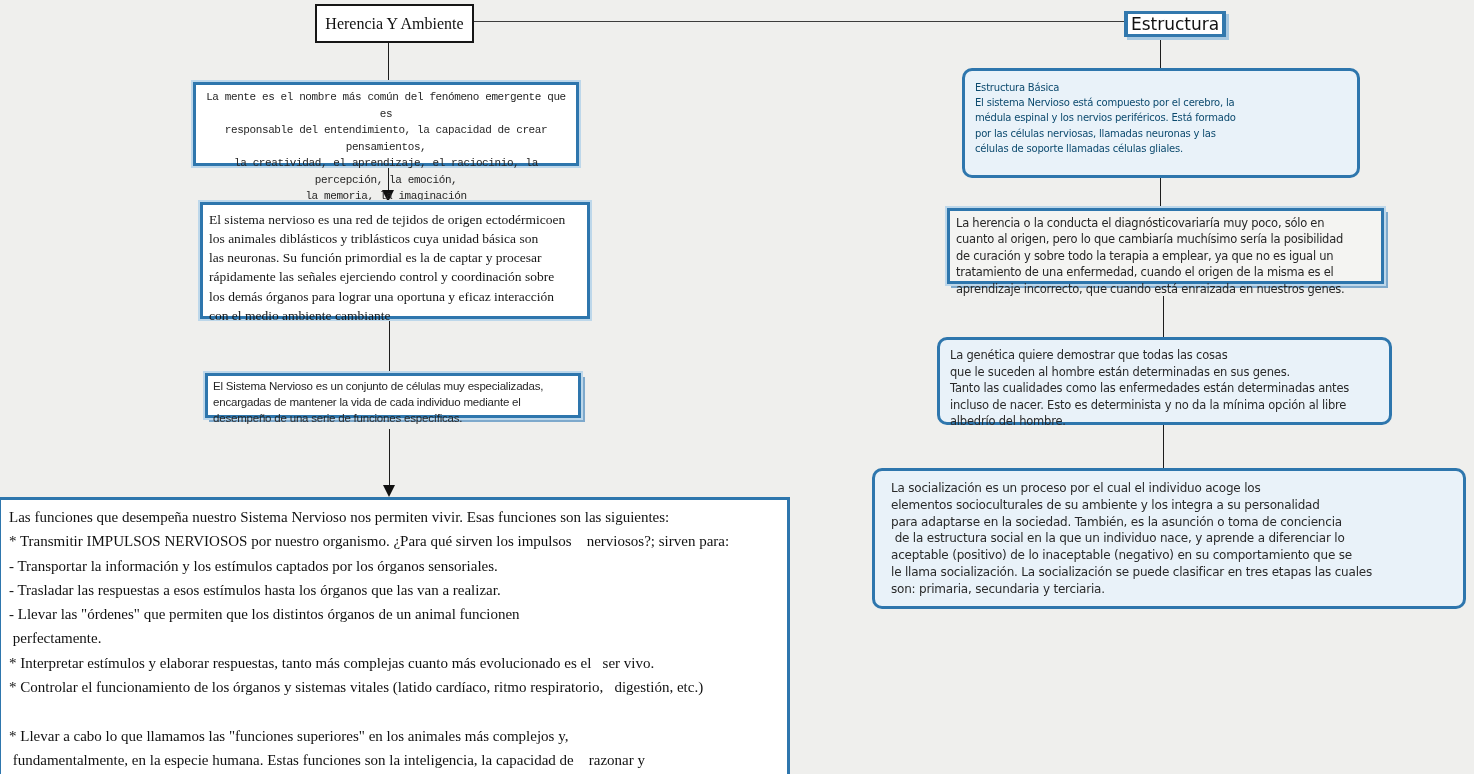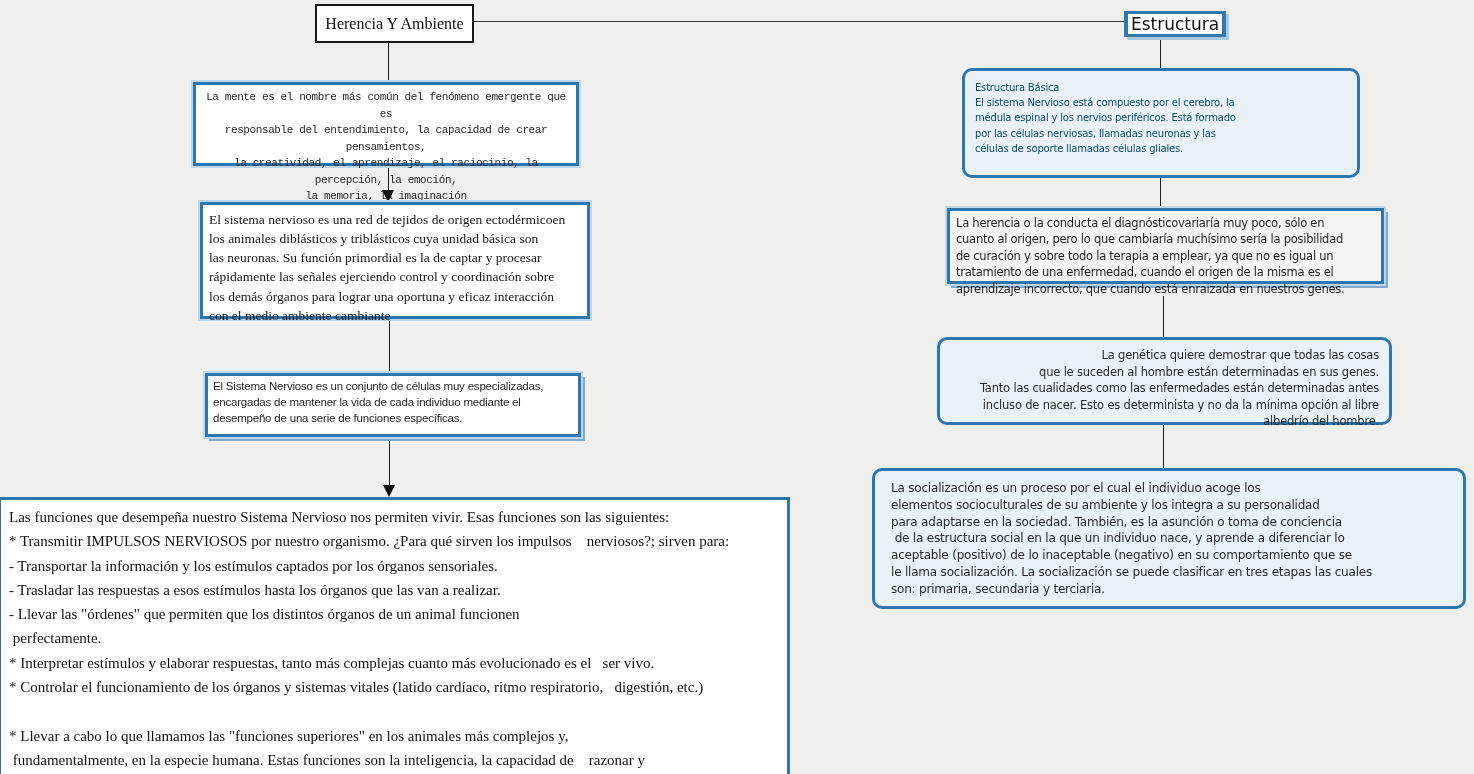--- a/index.html
+++ b/index.html
@@ -84,21 +84,21 @@
 
   <div class="node rect-box" style="left:200px;top:202px;width:390px;height:117px;">
     <div class="txt t-red">El sistema nervioso es una red de tejidos de origen ectodérmicoen
 los animales diblásticos y triblásticos cuya unidad básica son
 las neuronas. Su función primordial es la de captar y procesar
 rápidamente las señales ejerciendo control y coordinación sobre
 los demás órganos para lograr una oportuna y eficaz interacción
 con el medio ambiente cambiante</div>
   </div>
 
-  <div class="node rect-box offset-shadow" style="left:205px;top:373px;width:376px;height:64px;">
+  <div class="node rect-box offset-shadow" style="left:205px;top:373px;width:376px;height:45px;">
     <div class="txt t-conjunto">El Sistema Nervioso es un conjunto de células muy especializadas,
 encargadas de mantener la vida de cada individuo mediante el
 desempeño de una serie de funciones específicas.</div>
   </div>
 
   <div class="node rect-box" style="left:-2px;top:497px;width:792px;height:280px;box-shadow:none;">
     <div class="txt t-funciones">Las funciones que desempeña nuestro Sistema Nervioso nos permiten vivir. Esas funciones son las siguientes:
 * Transmitir IMPULSOS NERVIOSOS por nuestro organismo. ¿Para qué sirven los impulsos    nerviosos?; sirven para:
 - Transportar la información y los estímulos captados por los órganos sensoriales.
 - Trasladar las respuestas a esos estímulos hasta los órganos que las van a realizar.
@@ -121,21 +121,21 @@
   </div>
 
   <div class="node rect-box offset-shadow" style="left:947px;top:208px;width:437px;height:76px;background:#f4f4f2;">
     <div class="txt t-herencia-conducta">La herencia o la conducta el diagnósticovariaría muy poco, sólo en
 cuanto al origen, pero lo que cambiaría muchísimo sería la posibilidad
 de curación y sobre todo la terapia a emplear, ya que no es igual un
 tratamiento de una enfermedad, cuando el origen de la misma es el
 aprendizaje incorrecto, que cuando está enraizada en nuestros genes.</div>
   </div>
 
-  <div class="node round-box" style="left:937px;top:337px;width:455px;height:88px;text-align:right;">
+  <div class="node round-box" style="left:937px;top:337px;width:455px;height:88px;">
     <div class="txt t-genetica">La genética quiere demostrar que todas las cosas
 que le suceden al hombre están determinadas en sus genes.
 Tanto las cualidades como las enfermedades están determinadas antes
 incluso de nacer. Esto es determinista y no da la mínima opción al libre
 albedrío del hombre.</div>
   </div>
 
   <div class="node round-box" style="left:872px;top:468px;width:594px;height:141px;">
     <div class="txt t-socializacion">La socialización es un proceso por el cual el individuo acoge los
 elementos socioculturales de su ambiente y los integra a su personalidad

